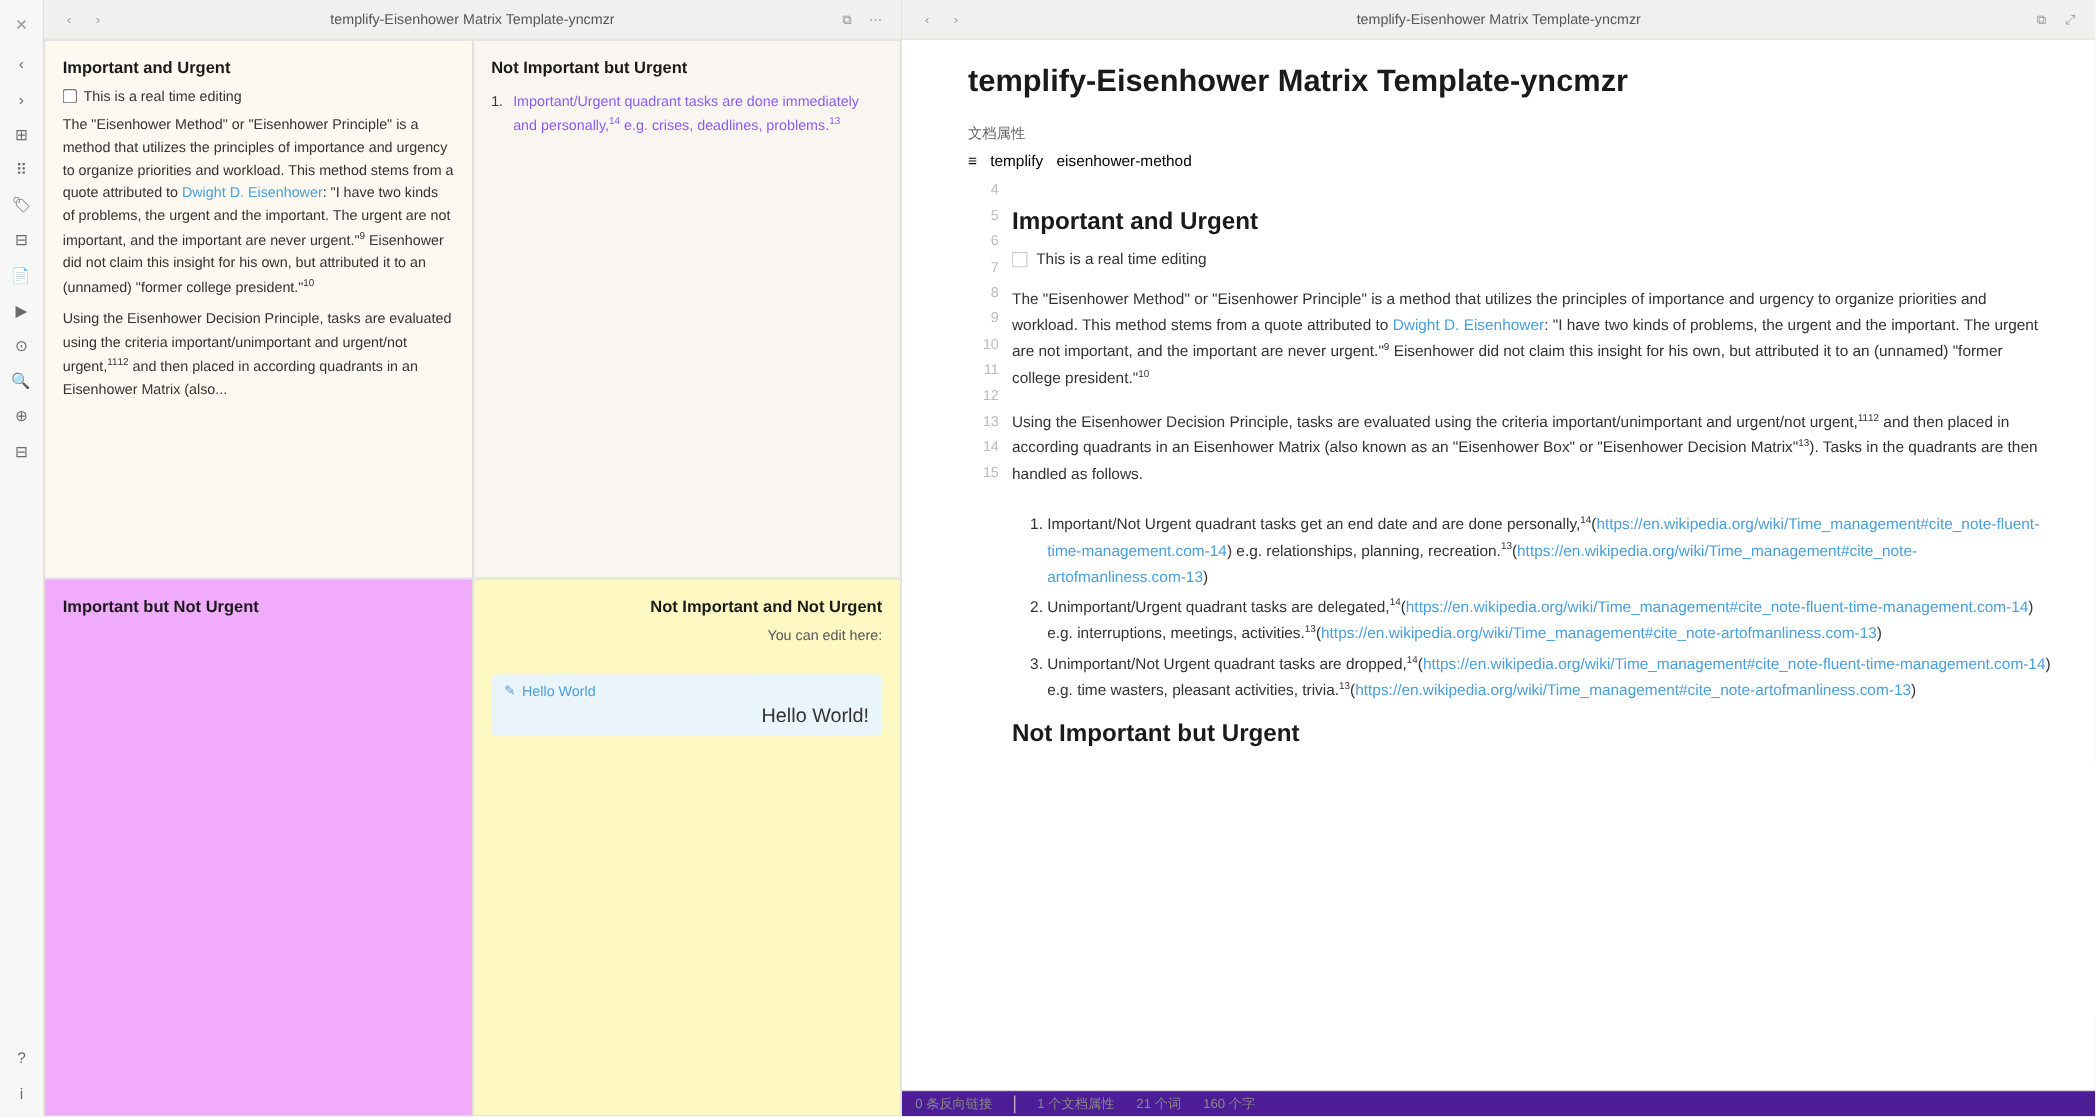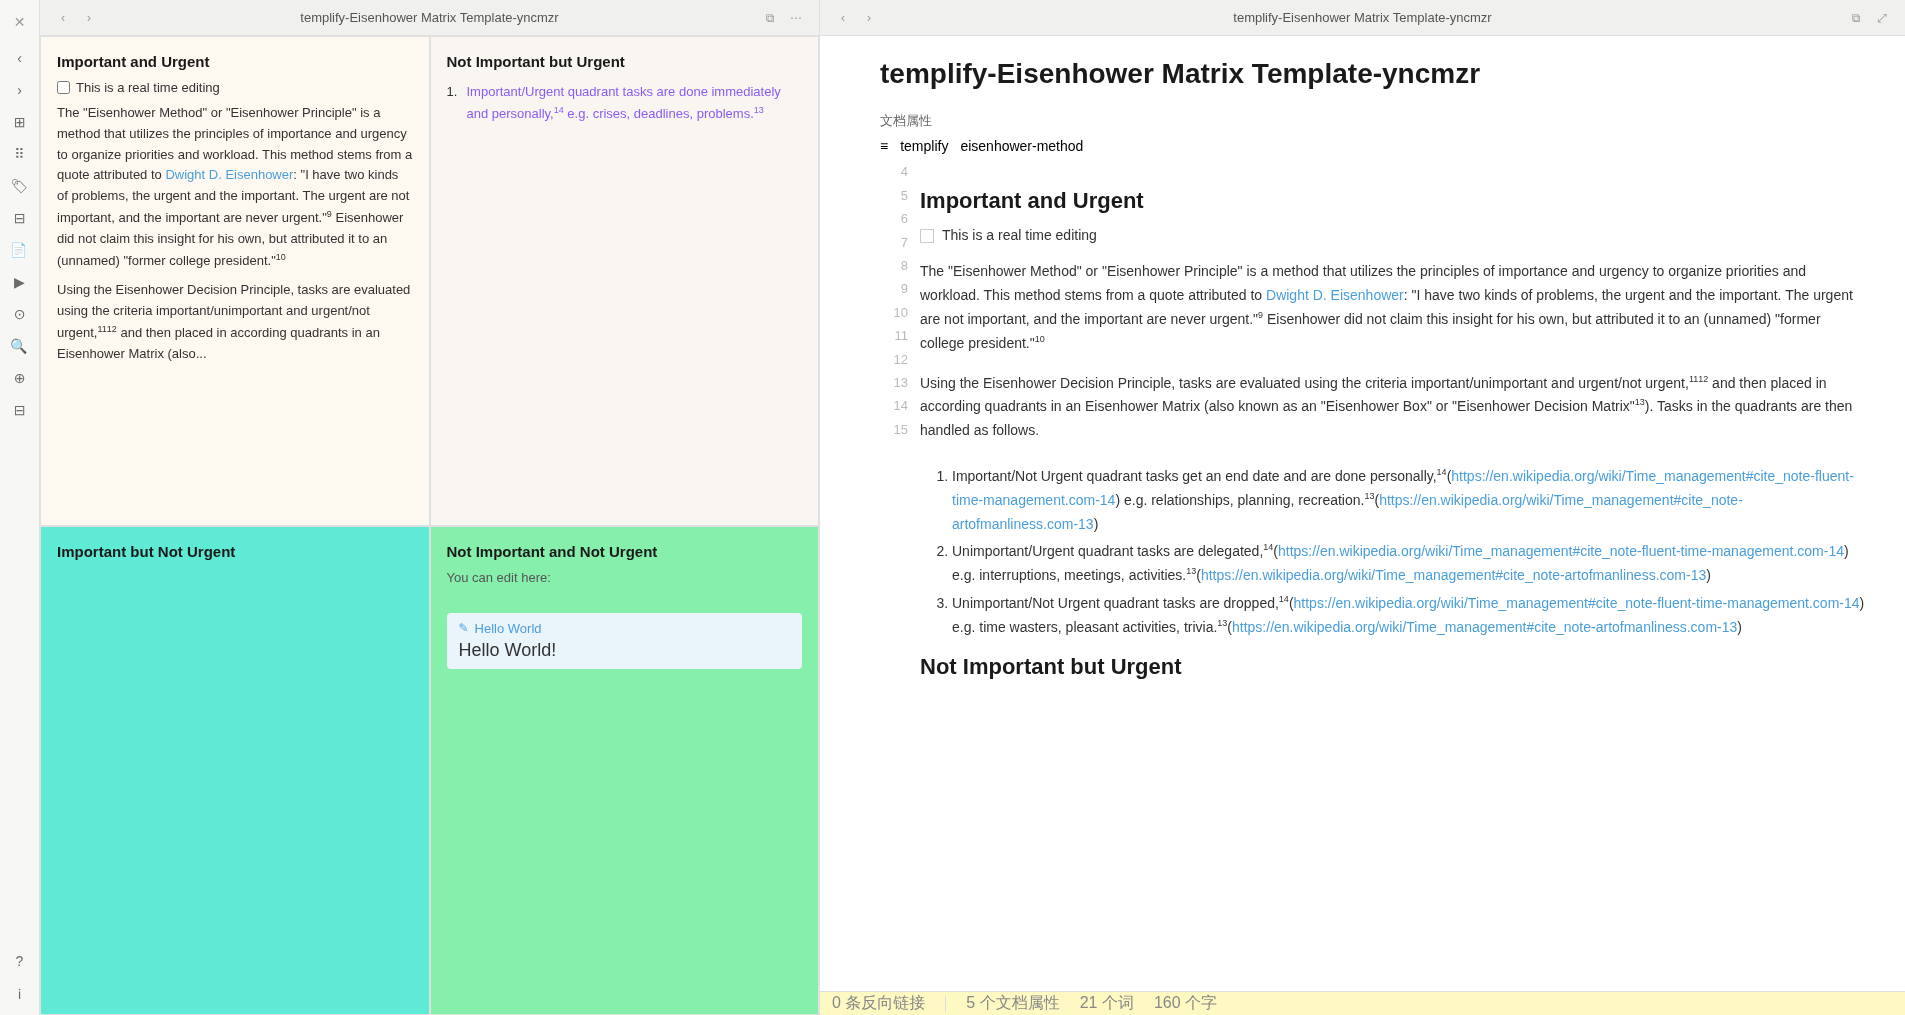--- a/index.html
+++ b/index.html
@@ -97,22 +97,22 @@
 
     .matrix-cell {
       border: 1px solid #e0e0e0;
       padding: 16px;
       overflow: auto;
       background: #fff;
     }
 
     .matrix-cell:nth-child(1) { background: #fef9f0; }
     .matrix-cell:nth-child(2) { background: #f9f5f0; }
-    .matrix-cell:nth-child(3) { background: #5eead4; }
-    .matrix-cell:nth-child(4) { background: #86efac; }
+    .matrix-cell:nth-child(3) { background: #f0abfc; }
+    .matrix-cell:nth-child(4) { background: #fef9c3; text-align: right; }
 
     .matrix-cell-title {
       font-size: 15px;
       font-weight: 700;
       color: #1a1a1a;
       margin-bottom: 10px;
     }
 
     .checkbox-row {
       display: flex;
@@ -293,26 +293,26 @@
     .doc-list li {
       font-size: 14px;
       color: #333;
       line-height: 1.7;
       margin-bottom: 4px;
     }
 
     
     .status-bar {
       height: 24px;
-      background: #fef9c3;
+      background: #4c1d95;
       border-top: 1px solid #e0e0e0;
       display: flex;
       align-items: center;
       padding: 0 12px;
-      font-size: 16px;
+      font-size: 12px;
       color: #888;
       gap: 20px;
       flex-shrink: 0;
     }
 
     .divider-line {
       width: 1px;
       height: 16px;
       background: #ddd;
     }
@@ -472,19 +472,19 @@
             <li>Unimportant/Not Urgent quadrant tasks are dropped,<sup>14</sup>(<a href="#" class="doc-link">https://en.wikipedia.org/wiki/Time_management#cite_note-fluent-time-management.com-14</a>) e.g. time wasters, pleasant activities, trivia.<sup>13</sup>(<a href="#" class="doc-link">https://en.wikipedia.org/wiki/Time_management#cite_note-artofmanliness.com-13</a>)</li>
           </ol>
           <h2 class="doc-h2">Not Important but Urgent</h2>
         </div>
       </div>
     </div>
 
     <div class="status-bar">
       <span>0 条反向链接</span>
       <div class="divider-line"></div>
-      <span>5 个文档属性</span>
+      <span>1 个文档属性</span>
       <span>21 个词</span>
       <span>160 个字</span>
     </div>
   </div>
 
 </div>
 
 </body></html>

